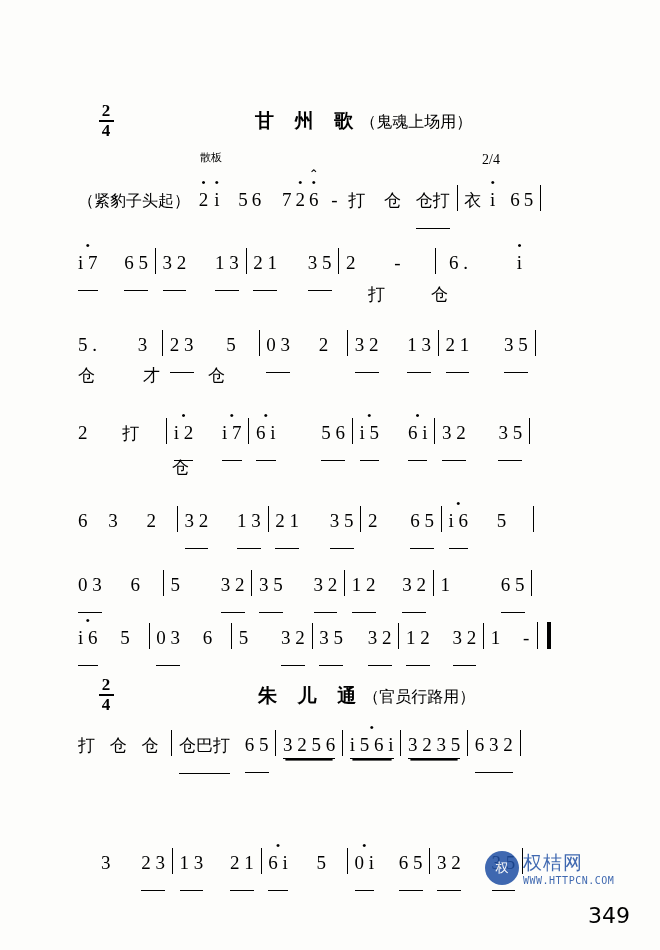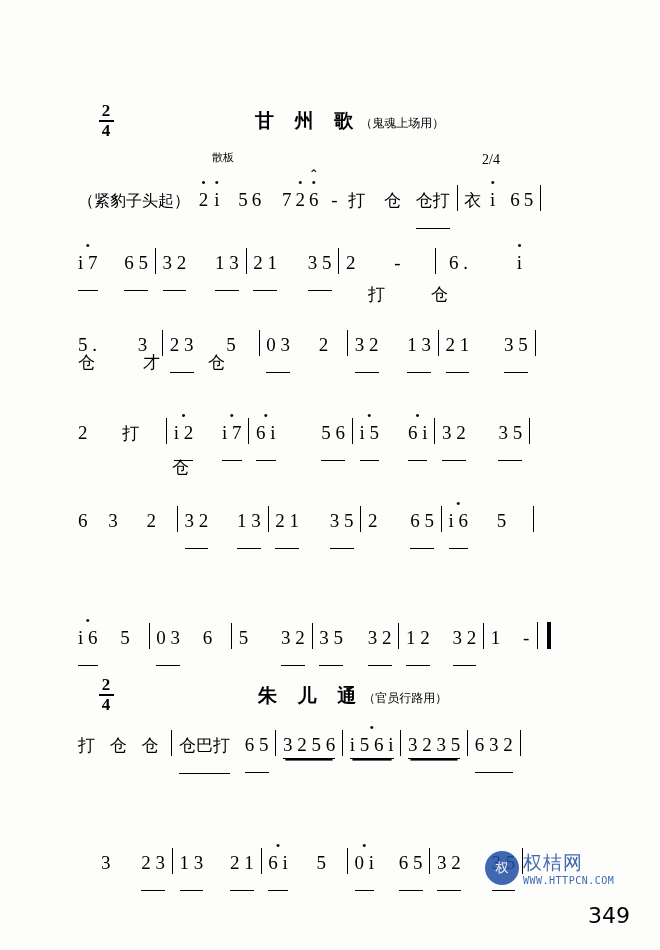--- a/index.html
+++ b/index.html
@@ -21,21 +21,21 @@
     width: 660px; height: 950px;
     background: #fdfdfb;
   }
   .title-main {
     font-size: 19px;
     letter-spacing: 7px;
     font-family: "DejaVu Sans", sans-serif;
     font-weight: bold;
   }
   .title-note {
-    font-size: 12px;
+    font-size: 16px;
     font-family: "DejaVu Sans", sans-serif;
   }
   .timesig {
     position: absolute;
     font-size: 17px;
     font-family: "DejaVu Sans", sans-serif;
     font-weight: bold;
     line-height: 0.95;
     text-align: center;
     width: 22px;
@@ -181,21 +181,21 @@
   <div class="timesig" style="left:95px; top:103px;">
     <span class="num">2</span>
     <span class="bar-line"></span>
     <span class="num">4</span>
   </div>
 
   <div style="position:absolute; left:255px; top:108px;">
     <span class="title-main">甘  州  歌</span><span class="title-note">（鬼魂上场用）</span>
   </div>
 
-  <div class="tempo-mark" style="left:212px; top:150px;">散板</div>
+  <div class="tempo-mark" style="left:200px; top:150px;">散板</div>
   <div class="meter-mark" style="left:482px; top:152px;">2/4</div>
 
   <div class="line" style="left:78px; top:185px;">
     <span class="paren tok">（紧豹子头起）</span>
     <span class="tok dotup" style="margin-left:4px;">2</span><span class="tok dotup" style="margin-left:6px;">i</span>
     <span class="tok" style="margin-left:14px;">5</span><span class="tok" style="margin-left:4px;">6</span>
     <span class="tok" style="margin-left:16px;">7</span><span class="tok dotup" style="margin-left:4px;">2</span><span class="tok dotup" style="margin-left:4px;position:relative;">6<span class="caret">⌃</span></span>
     <span class="tok" style="margin-left:8px;">-</span>
     <span class="tok cn" style="margin-left:6px;">打</span>
     <span class="tok cn" style="margin-left:14px;">仓</span>
@@ -235,21 +235,21 @@
     <span class="tok u1">0 3</span>
     <span class="tok" style="margin-left:24px;">2</span>
     <span class="barline" style="margin-left:14px;"></span>
     <span class="tok u1">3 2</span>
     <span class="tok u1" style="margin-left:24px;">1 3</span>
     <span class="barline"></span>
     <span class="tok u1">2 1</span>
     <span class="tok u1" style="margin-left:30px;">3 5</span>
     <span class="barline"></span>
   </div>
-  <div class="lyric" style="left:78px; top:351px;">仓<span style="margin-left:48px;">才</span><span style="margin-left:48px;">仓</span></div>
+  <div class="lyric" style="left:78px; top:364px;">仓<span style="margin-left:48px;">才</span><span style="margin-left:48px;">仓</span></div>
 
   <div class="line" style="left:78px; top:418px;">
     <span class="tok">2</span>
     <span class="tok cn" style="margin-left:30px;">打</span>
     <span class="barline" style="margin-left:22px;"></span>
     <span class="tok dotup u1">i 2</span>
     <span class="tok dotup u1" style="margin-left:24px;">i 7</span>
     <span class="barline"></span>
     <span class="tok dotup u1">6 i</span>
     <span class="tok u1" style="margin-left:41px;font-family:Liberation Serif, serif;">5 6</span>
@@ -275,20 +275,37 @@
     <span class="tok u1" style="margin-left:26px;">3 5</span>
     <span class="barline"></span>
     <span class="tok">2</span>
     <span class="tok u1" style="margin-left:28px;">6 5</span>
     <span class="barline"></span>
     <span class="tok dotup u1">i 6</span>
     <span class="tok" style="margin-left:24px;">5</span>
     <span class="barline" style="margin-left:22px;"></span>
   </div>
 
+  <div class="line" style="left:78px; top:570px;">
+    <span class="tok u1">0 3</span>
+    <span class="tok" style="margin-left:24px;">6</span>
+    <span class="barline" style="margin-left:18px;"></span>
+    <span class="tok">5</span>
+    <span class="tok u1" style="margin-left:36px;">3 2</span>
+    <span class="barline"></span>
+    <span class="tok u1">3 5</span>
+    <span class="tok u1" style="margin-left:26px;">3 2</span>
+    <span class="barline"></span>
+    <span class="tok u1">1 2</span>
+    <span class="tok u1" style="margin-left:22px;">3 2</span>
+    <span class="barline"></span>
+    <span class="tok">1</span>
+    <span class="tok u1" style="margin-left:46px;">6 5</span>
+    <span class="barline"></span>
+  </div>
 
   <div class="line" style="left:78px; top:622px;">
     <span class="tok dotup u1">i 6</span>
     <span class="tok" style="margin-left:18px;">5</span>
     <span class="barline" style="margin-left:14px;"></span>
     <span class="tok u1">0 3</span>
     <span class="tok" style="margin-left:18px;">6</span>
     <span class="barline" style="margin-left:14px;"></span>
     <span class="tok">5</span>
     <span class="tok u1" style="margin-left:28px;">3 2</span>

